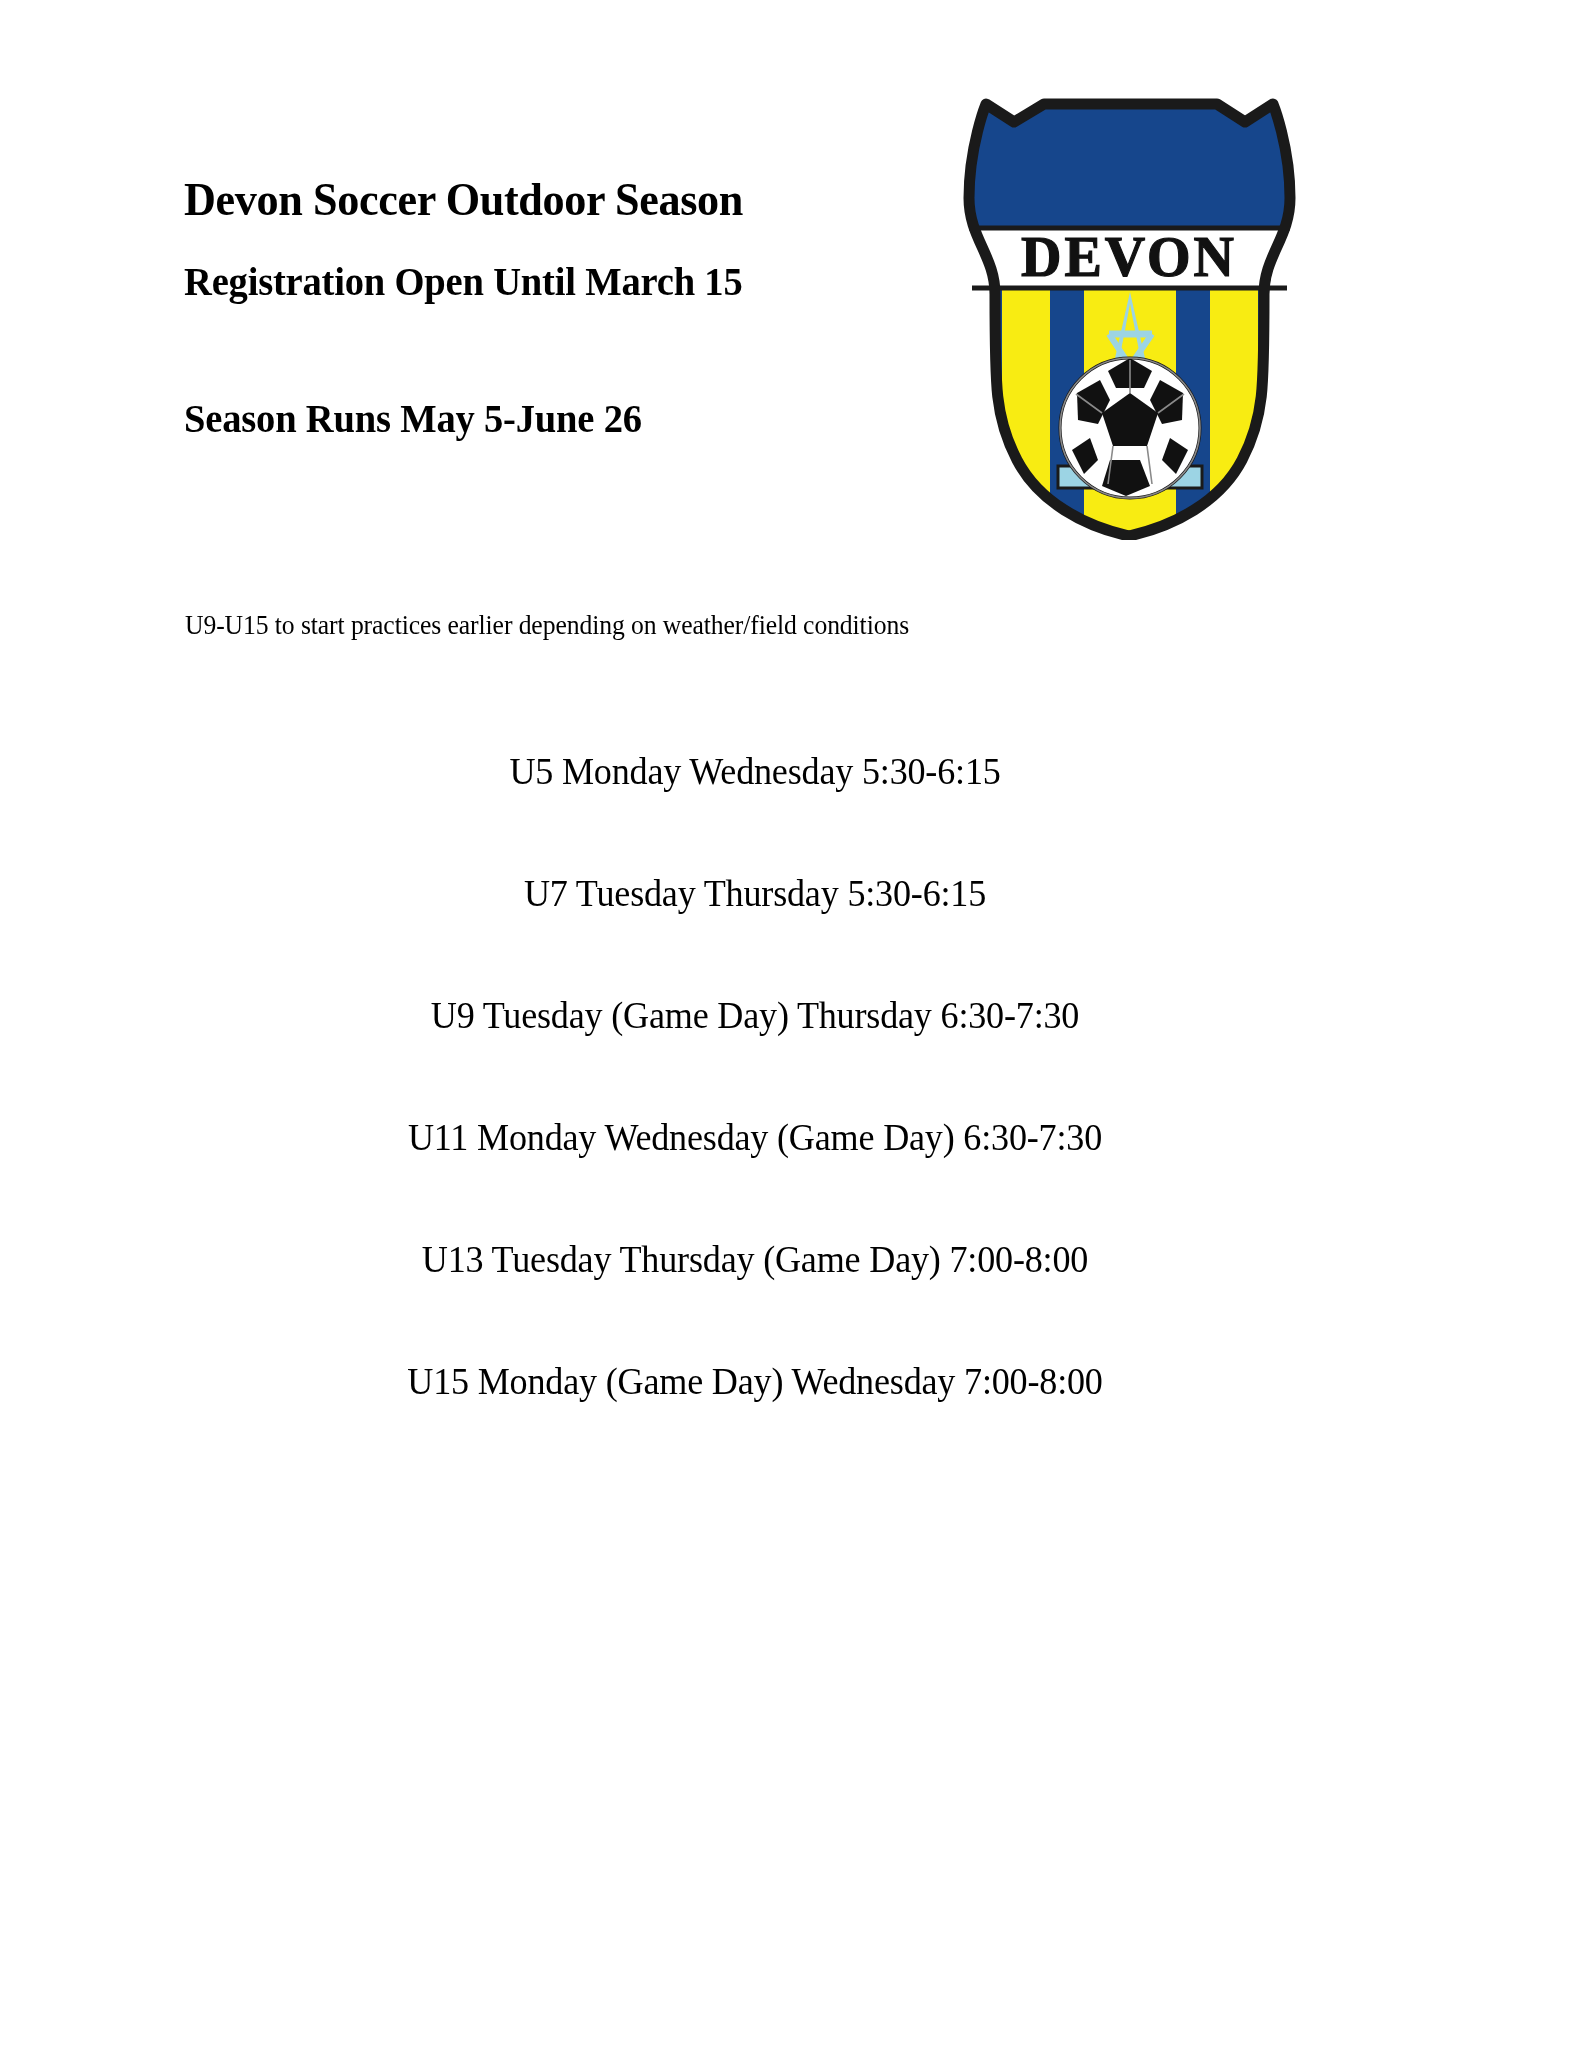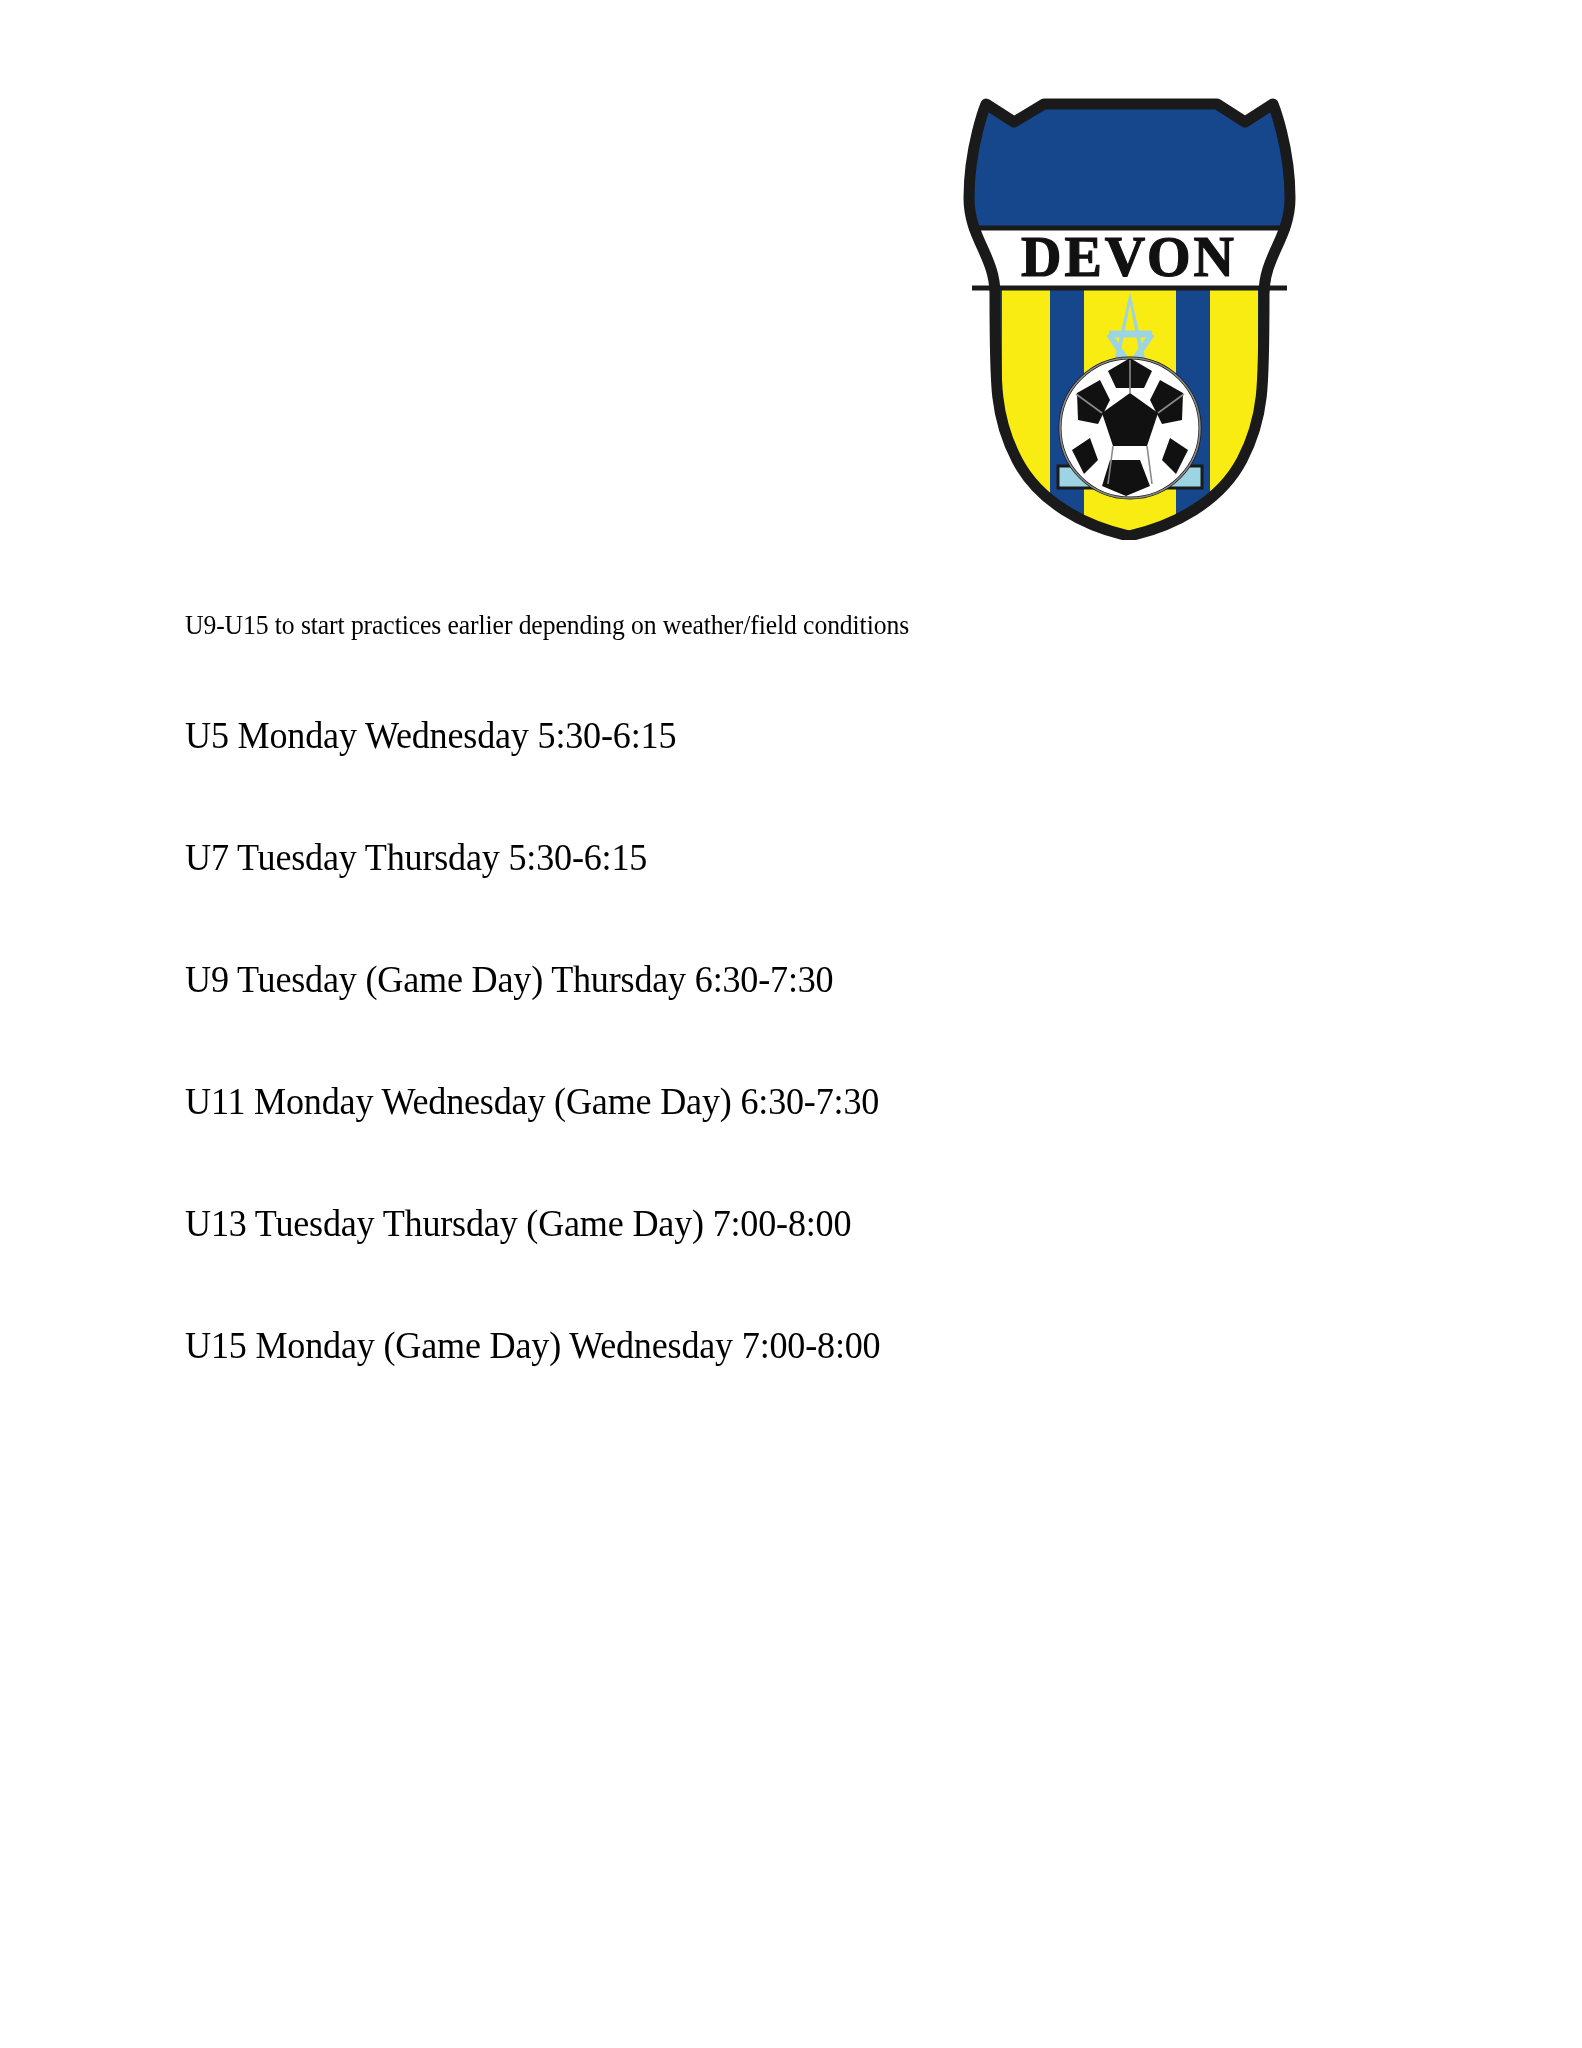--- a/index.html
+++ b/index.html
@@ -73,22 +73,23 @@
     letter-spacing: -0.1px;
     transform: scaleX(0.95);
     transform-origin: left center;
     white-space: nowrap;
   }
 
   
   .schedule {
     position: absolute;
     left: 185px;
-    top: 716px;
+    top: 752px;
     width: 1200px;
+    text-align: center;
   }
   .sched-row {
     font-size: 38px;
     line-height: 1.0;
     letter-spacing: -0.2px;
     transform: scaleX(0.95);
     transform-origin: left center;
     white-space: nowrap;
     height: 62px;
   }
@@ -120,20 +121,25 @@
     width: 435px;
     height: 452px;
   }
   .logo svg { display: block; width: 100%; height: 100%; }
 </style>
 </head>
 <body>
 
 <div class="page">
 
+  <div class="head-block">
+    <div class="title-main">Devon Soccer Outdoor Season</div>
+    <div class="title-sub">Registration Open Until March 15</div>
+    <div class="title-season">Season Runs May 5-June 26</div>
+  </div>
 
   <div class="note-line">U9-U15 to start practices earlier depending on weather/field conditions</div>
 
   <div class="schedule">
     <div class="sched-row">U5 Monday Wednesday 5:30-6:15</div>
     <div class="sched-row">U7 Tuesday Thursday 5:30-6:15</div>
     <div class="sched-row">U9 Tuesday (Game Day) Thursday 6:30-7:30</div>
     <div class="sched-row">U11 Monday Wednesday (Game Day) 6:30-7:30</div>
     <div class="sched-row">U13 Tuesday Thursday (Game Day) 7:00-8:00</div>
     <div class="sched-row">U15 Monday (Game Day) Wednesday 7:00-8:00</div>

